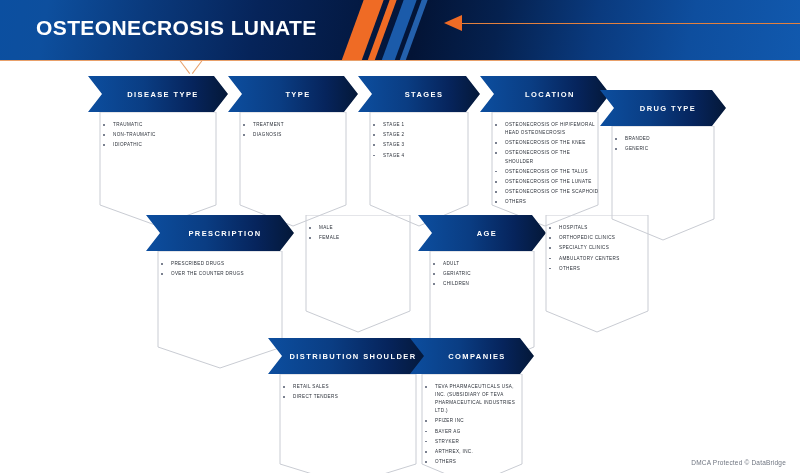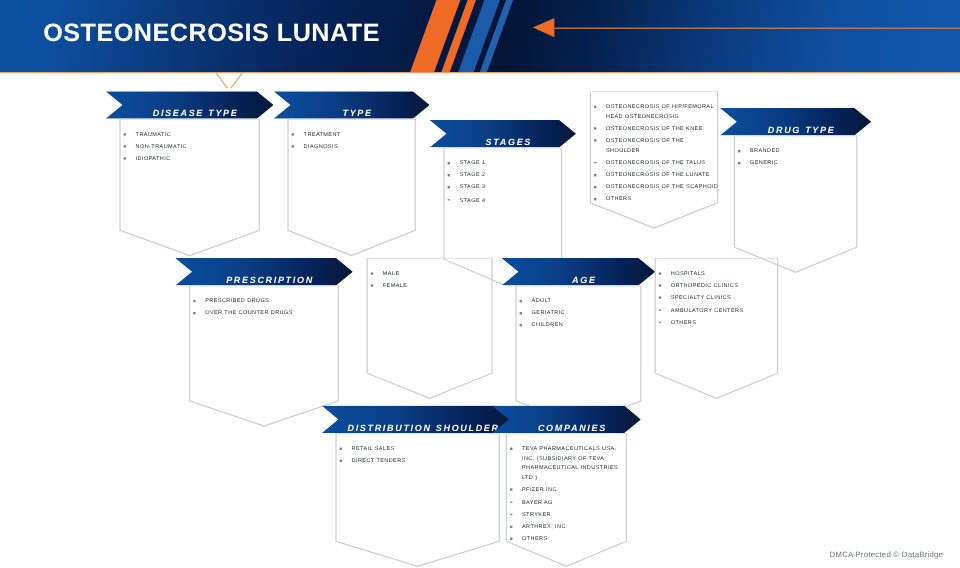--- a/index.html
+++ b/index.html
@@ -119,34 +119,33 @@
   #hdr-notch-line::before { left: 1px;  transform: rotate(-37deg); transform-origin: top center; }
   #hdr-notch-line::after  { left: 24px; transform: rotate(37deg);  transform-origin: top center; }
 
   
   .card {
     position: absolute;
   }
 
   .banner {
     position: relative;
-    height: 23px;
+    height: 36px;
     background: linear-gradient(90deg, #0c4e9f 0%, #0a3d83 40%, #06245c 75%, #041838 100%);
     display: flex;
-    align-items: flex-end;
+    align-items: center;
     justify-content: center;
     clip-path: polygon(
       0 0,
       calc(100% - 14px) 0,
       100% 50%,
       calc(100% - 14px) 100%,
       0 100%,
       14px 50%
     );
-    font-style: italic;
   }
   .banner-label {
     color: #ffffff;
     font-size: 7.5px;
     font-weight: bold;
     letter-spacing: 1.4px;
     white-space: nowrap;
     padding-left: 10px;
   }
 
@@ -241,37 +240,40 @@
         <div class="body" style="height: 115px;">
           <svg class="body-outline" viewBox="0 0 130 115" preserveAspectRatio="none">
             <polygon points="12,0 118,0 118,93 65,114 12,93"></polygon>
           </svg>
           <ul class="items">
             <li>TREATMENT</li>
             <li>DIAGNOSIS</li>
           </ul>
         </div>
       </div>
-      <div class="card" style="left: 358px; top: 76px; width: 122px; margin-top: 24px;">
+      <div class="card" style="left: 358px; top: 76px; width: 122px;">
         <div class="banner">
           <span class="banner-label">STAGES</span>
         </div>
         <div class="body" style="height: 115px;">
           <svg class="body-outline" viewBox="0 0 122 115" preserveAspectRatio="none">
             <polygon points="12,0 110,0 110,93 61,114 12,93"></polygon>
           </svg>
           <ul class="items">
             <li>STAGE 1</li>
             <li>STAGE 2</li>
             <li>STAGE 3</li>
             <li>STAGE 4</li>
           </ul>
         </div>
       </div>
       <div class="card" style="left: 480px; top: 76px; width: 130px;">
+        <div class="banner">
+          <span class="banner-label">LOCATION</span>
+        </div>
         <div class="body" style="height: 115px;">
           <svg class="body-outline" viewBox="0 0 130 115" preserveAspectRatio="none">
             <polygon points="12,0 118,0 118,93 65,114 12,93"></polygon>
           </svg>
           <ul class="items">
             <li>OSTEONECROSIS OF HIP/FEMORAL HEAD OSTEONECROSIS</li>
             <li>OSTEONECROSIS OF THE KNEE</li>
             <li>OSTEONECROSIS OF THE SHOULDER</li>
             <li>OSTEONECROSIS OF THE TALUS</li>
             <li>OSTEONECROSIS OF THE LUNATE</li>

